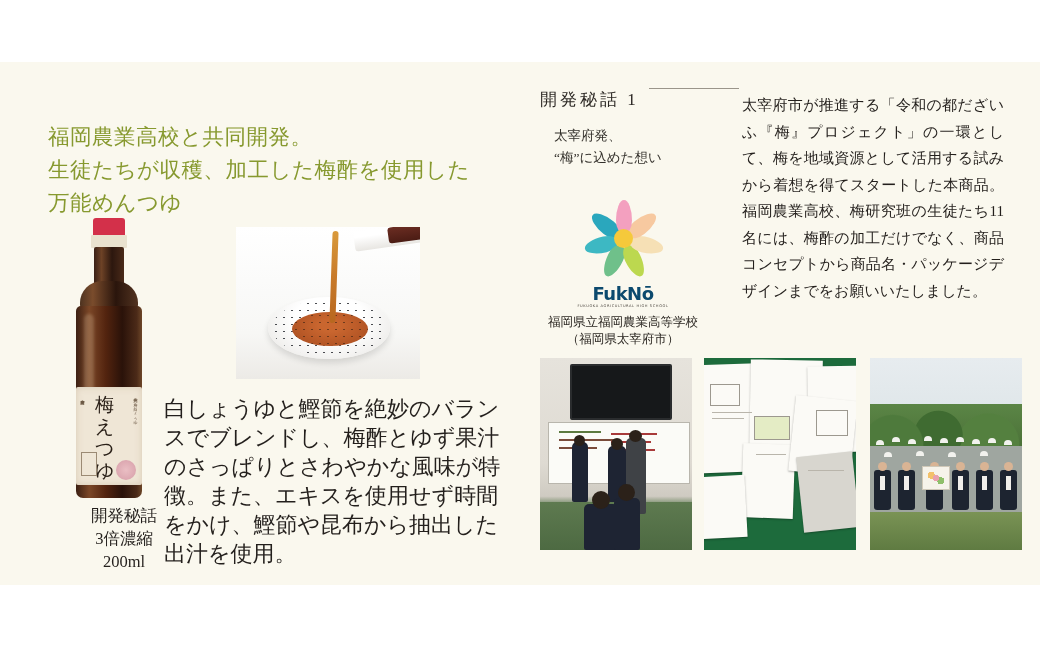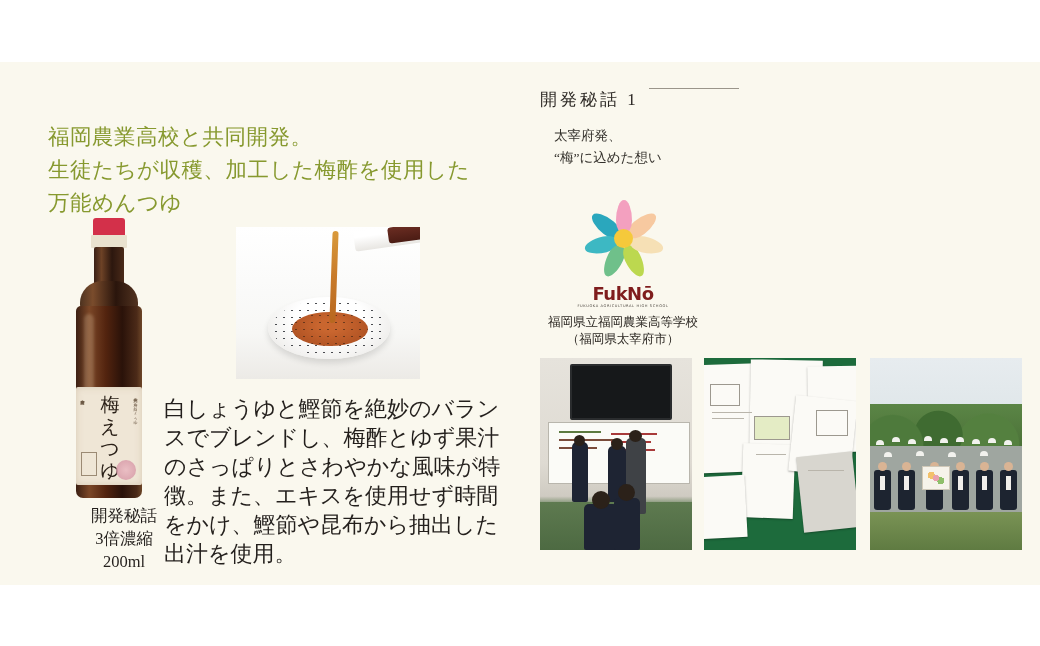--- a/index.html
+++ b/index.html
@@ -26,21 +26,21 @@
   .neck{position:absolute;left:22px;top:29px;width:30px;height:40px;background:linear-gradient(90deg,#3a2116,#6d4226 25%,#2c170e 60%,#4a2a19);border-radius:2px;}
   .shoulder{position:absolute;left:8px;top:63px;width:58px;height:30px;
      background:linear-gradient(90deg,#4e3320,#7a4c2c 22%,#2a150c 62%,#523320);
      border-radius:22px 22px 6px 6px;}
   .body{position:absolute;left:4px;top:88px;width:66px;height:192px;
      background:linear-gradient(90deg,#3c2013,#7b4727 20%,#53240f 45%,#2a1209 70%,#4b2a18 92%,#6d4628);
      border-radius:5px 5px 7px 7px;}
   .bodyhl{position:absolute;left:12px;top:96px;width:10px;height:150px;background:rgba(255,235,200,.20);border-radius:6px;filter:blur(1.5px);}
   .label{position:absolute;left:4px;top:169px;width:66px;height:98px;background:#efe6d6;border-radius:2px;
      box-shadow:inset 0 0 7px rgba(150,120,80,.25);}
-  .label .big{position:absolute;left:19px;top:7px;width:30px;text-align:center;color:#2a2018;
+  .label .big{position:absolute;left:19px;top:7px;width:30px;text-align:left;color:#2a2018;
      font-size:19px;line-height:22px;letter-spacing:0;}
   .label .side{position:absolute;left:4px;top:10px;font-size:4px;color:#6d5a46;line-height:5px;writing-mode:vertical-rl;}
   .label .side2{position:absolute;right:4px;top:8px;font-size:4px;color:#6d5a46;line-height:5px;writing-mode:vertical-rl;}
   .stamp{position:absolute;right:6px;bottom:5px;width:20px;height:20px;border-radius:50%;
      background:radial-gradient(circle,#e9b7c0 0%,#dba0ad 60%,#cf8d9d 100%);opacity:.85;}
   .boxnote{position:absolute;left:5px;bottom:9px;width:14px;height:22px;border:.7px solid #9b8a74;}
   .bottle-caption{position:absolute;left:0;top:292px;width:140px;text-align:center;color:#231f1c;
      font-size:16.5px;line-height:23px;white-space:pre-line;}
 
   
@@ -70,21 +70,21 @@
   .right{position:absolute;left:540px;top:88px;width:470px;}
   .sec-head{display:flex;align-items:flex-start;gap:10px;}
   .sec-head .t{color:#2c2824;font-size:17px;letter-spacing:3px;white-space:nowrap;}
   .sec-head .rule{height:1px;background:#9a958a;width:90px;}
   .sub{color:#33302b;font-size:13.5px;line-height:22px;margin-top:14px;margin-left:14px;white-space:pre-line;}
 
   .logo-block{position:absolute;left:548px;top:196px;width:150px;text-align:center;}
   .logo{position:relative;width:98px;height:86px;margin:0 auto;}
   .petal{position:absolute;left:42px;top:10px;width:16px;height:34px;border-radius:50% 50% 50% 50%/60% 60% 40% 40%;transform-origin:50% 100%;}
   .lgcenter{position:absolute;left:40px;top:33px;width:19px;height:19px;border-radius:50%;background:#f5c93b;}
-  .logotype{font-size:18px;color:#7f1d1d;font-weight:bold;letter-spacing:-.5px;margin-top:1px;
+  .logotype{font-size:18px;color:#0c4a6e;font-weight:bold;letter-spacing:-.5px;margin-top:1px;
      font-family:"DejaVu Sans",sans-serif;}
   .logosub{font-size:3.6px;color:#4b463f;letter-spacing:.6px;font-family:"DejaVu Sans",sans-serif;}
   .school{margin-top:6px;color:#2b2722;font-size:12.5px;line-height:17px;white-space:pre-line;}
 
   .right-para{position:absolute;left:742px;top:92px;width:262px;color:#231f1c;
      font-size:15px;line-height:26.5px;text-align:justify;}
 
   
   .photos{position:absolute;left:540px;top:358px;width:470px;height:215px;}
   .ph{position:absolute;top:0;width:152px;height:192px;overflow:hidden;background:#d9d9d9;}
@@ -202,20 +202,21 @@
         <div class="petal" style="background: rgb(247, 201, 160); transform: rotate(51.4286deg) translateY(-6px);"></div>
         <div class="petal" style="background: rgb(243, 160, 191); transform: rotate(0deg) translateY(-6px);"></div>
       <div class="lgcenter"></div>
     </div>
     <div class="logotype">FukNō</div>
     <div class="logosub">FUKUOKA AGRICULTURAL HIGH SCHOOL</div>
     <div class="school">福岡県立福岡農業高等学校
 （福岡県太宰府市）</div>
   </div>
 
+  <div class="right-para">太宰府市が推進する「令和の都だざいふ『梅』プロジェクト」の一環として、梅を地域資源として活用する試みから着想を得てスタートした本商品。福岡農業高校、梅研究班の生徒たち11名には、梅酢の加工だけでなく、商品コンセプトから商品名・パッケージデザインまでをお願いいたしました。</div>
 
   <div class="photos">
 
     <div class="ph ph1">
       <div class="cls-wall"></div>
       <div class="cls-mon"></div>
       <div class="cls-board">
         <div class="w1"></div>
         <div class="w2"></div>
         <div class="w3"></div>

